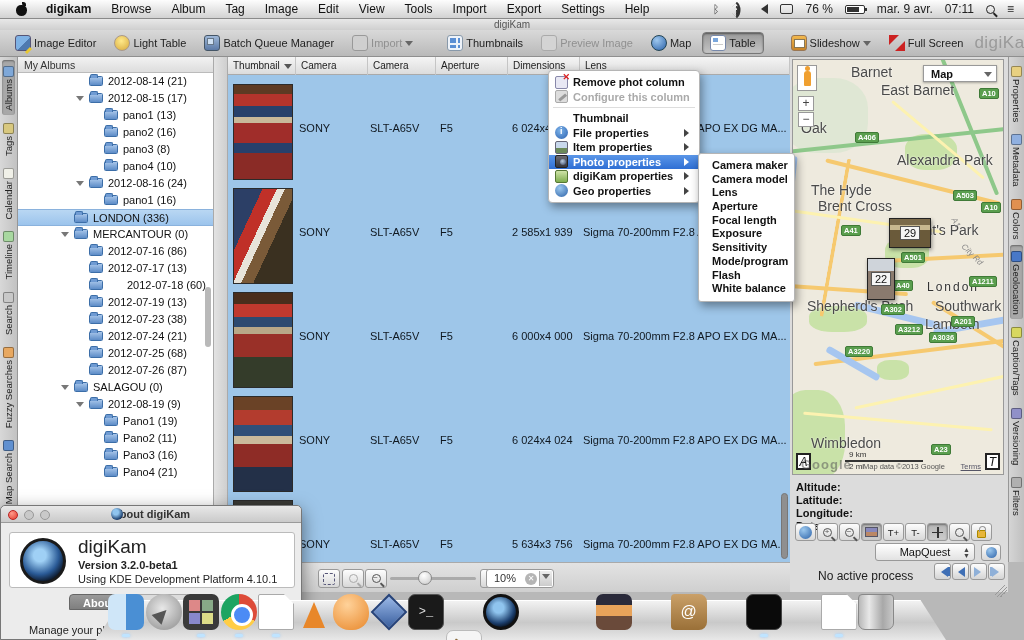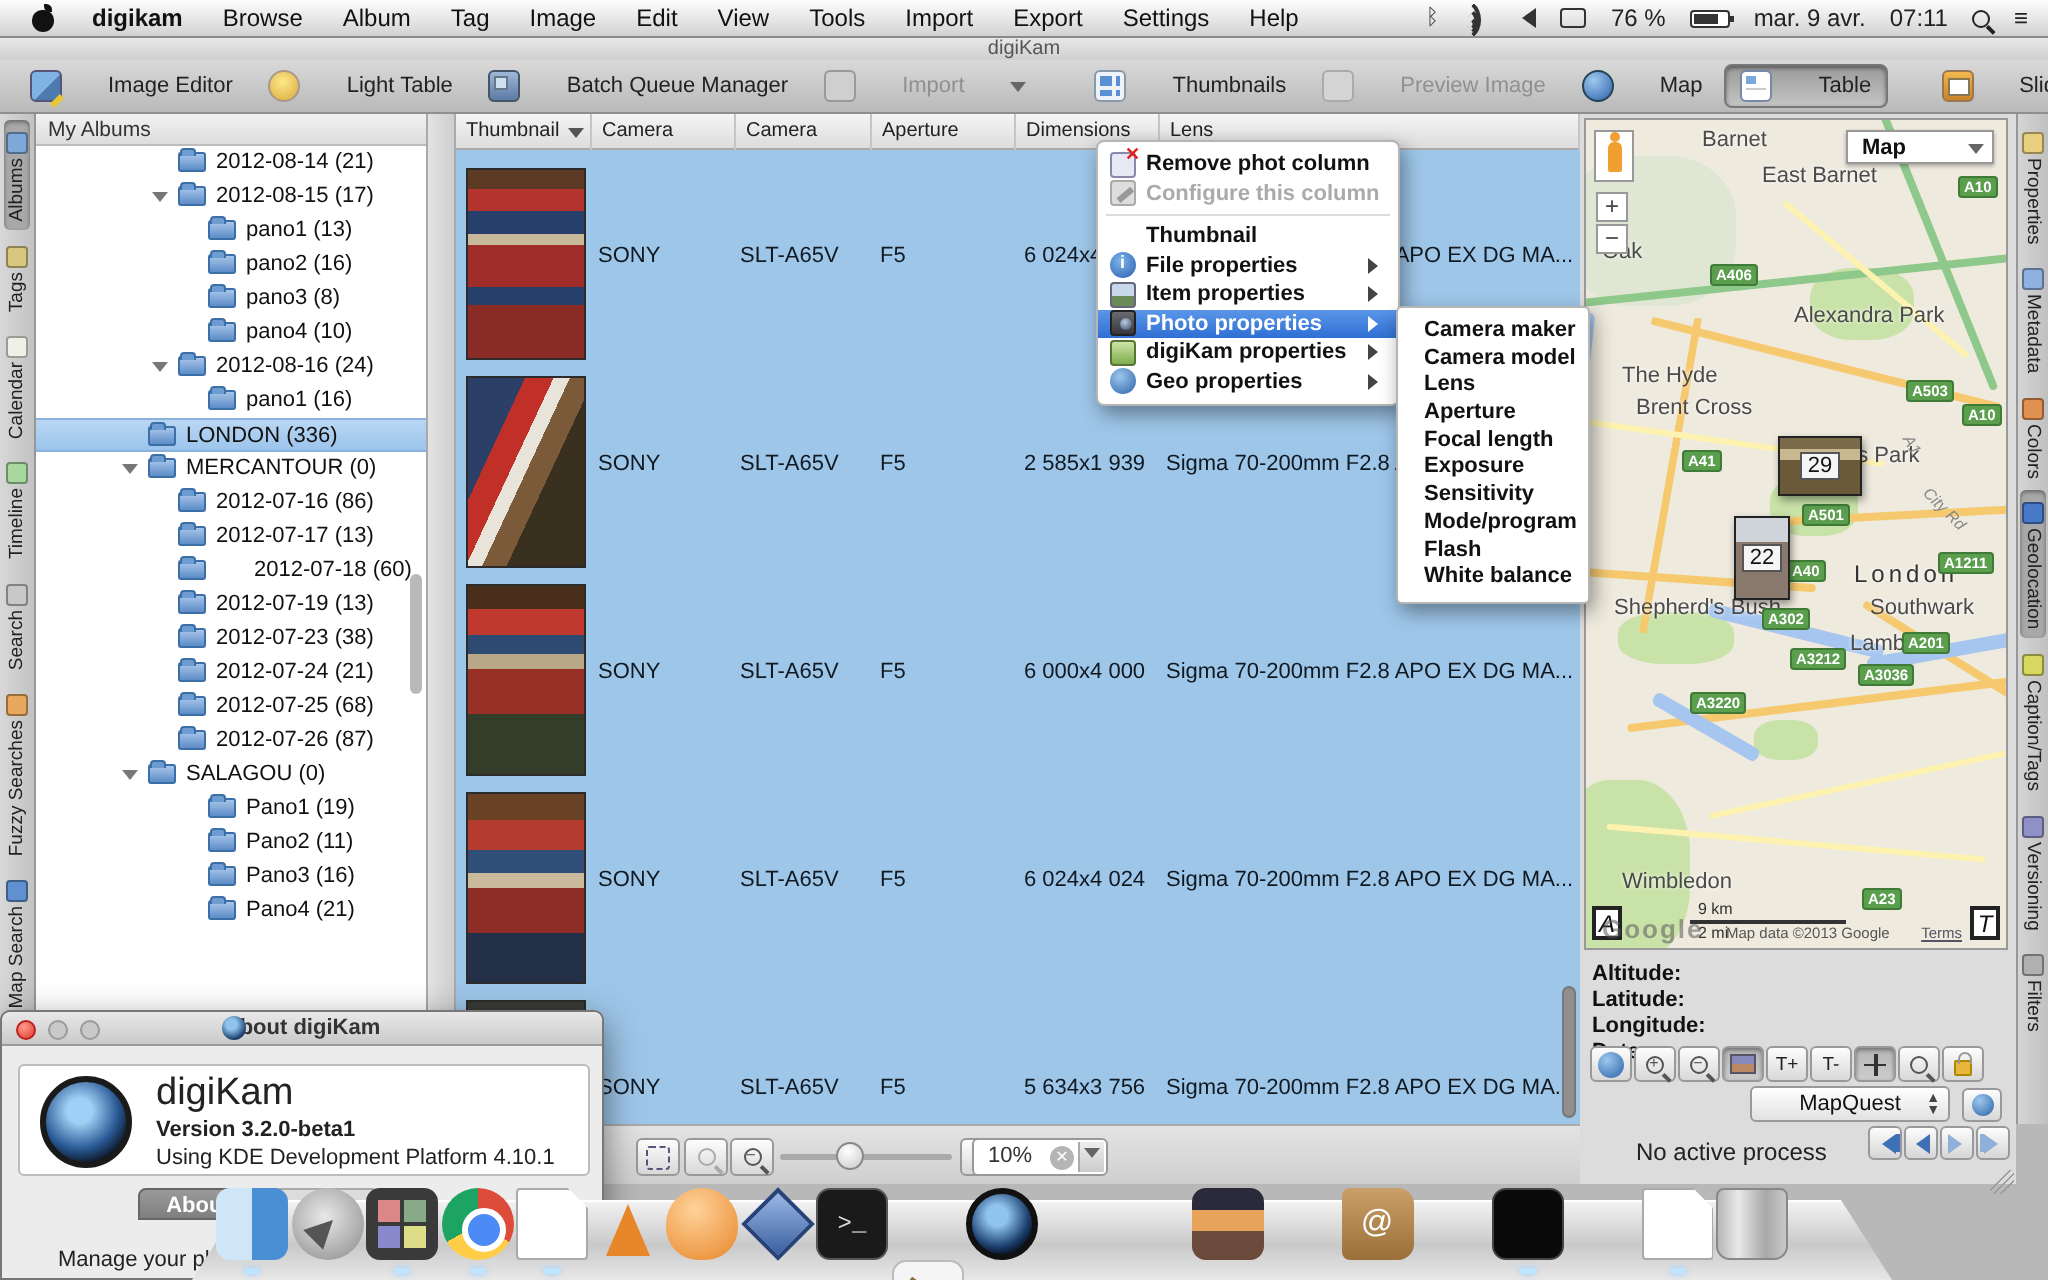--- a/index.html
+++ b/index.html
@@ -22,21 +22,21 @@
   .disp{width:13px;height:10px;border:1.5px solid #333;border-radius:2px}
   .batt{width:20px;height:9px;border:1px solid #333;border-radius:2px;position:relative;background:#fff}
   .batt:before{content:"";position:absolute;left:1px;top:1px;bottom:1px;width:70%;background:#333}
   .batt:after{content:"";position:absolute;right:-3px;top:2px;width:2px;height:3px;background:#333}
   .spot{width:9px;height:9px;border:1.5px solid #222;border-radius:50%;position:relative}
   .spot:after{content:"";position:absolute;width:5px;height:1.5px;background:#222;transform:rotate(45deg);left:6px;top:8px}
   .nlist{font-size:12px;font-weight:bold}
   
   #titlebar{position:absolute;left:0;top:19px;width:1024px;height:11px;background:linear-gradient(#e8e8e8,#cfcfcf);text-align:center;font-size:10px;color:#555;line-height:11px}
   #toolbar{position:absolute;left:0;top:30px;width:1024px;height:27px;background:linear-gradient(#d9d9d9,#b9b9b9);border-bottom:1px solid #8f8f8f;display:flex;align-items:center;padding:0 8px;gap:4px}
-  .tb-btn{display:flex;align-items:center;gap:23px;height:22px;padding:0 7px;border-radius:4px;font-size:11px;color:#222;white-space:nowrap}
+  .tb-btn{display:flex;align-items:center;gap:3px;height:22px;padding:0 7px;border-radius:4px;font-size:11px;color:#222;white-space:nowrap}
   .tb-btn.selected{background:linear-gradient(#9a9a9a,#c4c4c4);box-shadow:inset 0 1px 2px rgba(0,0,0,.45);border:1px solid #777}
   .tb-btn.disabled{color:#909090}
   .tb-sep{width:1px;height:20px;background:#999;margin:0 6px}
   .tb-ic{width:16px;height:16px;border-radius:3px;position:relative;flex:none}
   .ic-imged{background:linear-gradient(135deg,#7fb2e5 55%,#4e7ab0 55%);border:1px solid #557}
   .ic-imged:after{content:"";position:absolute;right:-2px;bottom:-2px;width:7px;height:3px;background:#e8c832;transform:rotate(-45deg)}
   .ic-bulb{background:radial-gradient(circle at 45% 35%,#ffe98a,#d7a93c);border-radius:50%;border:1px solid #a98}
   .ic-bqm{background:linear-gradient(#9fb8d8,#5c7aa6);border:1px solid #456}
   .ic-bqm:after{content:"";position:absolute;left:2px;top:2px;right:5px;bottom:5px;background:#cfe0f2;border:1px solid #678}
   .ic-import{background:#cfcfcf;border:1px solid #999}
@@ -117,21 +117,21 @@
   
   #rightpanel{position:absolute;left:790px;top:57px;width:218px;height:535px;background:#dcdcdc;z-index:4}
   #map{position:absolute;left:2px;top:2px;width:212px;height:416px;background:#eeeade;overflow:hidden;border:1px solid #999}
   .park{position:absolute;background:#c9e2a8;border-radius:40%}
   .park.pale{background:#dfe7d4}
   .road{position:absolute;border-radius:2px}
   .road.o{background:#f6c96f;height:4px}
   .road.y{background:#fdf2b0;height:3px}
   .road.g{background:#8ec88a;height:4px}
   .river{position:absolute;background:#a6c6f0;border-radius:3px}
-  .mlabel{position:absolute;font-size:11px;color:#4a4a4a;white-space:nowrap;text-shadow:0 0 2px #fff}
+  .mlabel{position:absolute;font-size:14px;color:#4a4a4a;white-space:nowrap;text-shadow:0 0 2px #fff}
   .mlabel.big{font-size:12px;color:#333;letter-spacing:2px}
   .badge{position:absolute;background:#5a9e4e;color:#fff;font-size:7.5px;font-weight:bold;padding:0 2px;border-radius:2px;border:1px solid #3f7a37;line-height:9px}
   .roadname{position:absolute;font-size:8px;color:#888;font-style:italic;white-space:nowrap}
   .marker{position:absolute;border:1px solid #222;box-shadow:1px 2px 4px rgba(0,0,0,.4);display:flex;align-items:center;justify-content:center}
   .m29{background:linear-gradient(#7a6a4a 20%,#c8b890 20% 40%,#6a5a3a 40%)}
   .m22{background:linear-gradient(#cfd4da 30%,#8a7a6e 30%)}
   .mcount{background:#f5f5f5;border:1px solid #555;font-size:11px;padding:0 3px;color:#111}
   #map-sel{position:absolute;right:6px;top:5px;width:74px;height:17px;background:#fff;border:1px solid #999;box-shadow:0 1px 2px rgba(0,0,0,.3);font-size:11px;font-weight:bold;line-height:16px;padding-left:7px}
   #map-sel .dd{position:absolute;right:4px;top:2px}
   #pegman{position:absolute;left:4px;top:5px;width:20px;height:26px;background:#fff;border:1px solid #999;display:flex;align-items:center;justify-content:center}
@@ -428,20 +428,25 @@
         <span class="tree-label" style="left: 90px;">2012-07-25 (68)</span>
       </div>
       <div class="trow-tree">
         <span class="folder" style="left: 71px;"></span>
         <span class="tree-label" style="left: 90px;">2012-07-26 (87)</span>
       </div>
       <div class="trow-tree">
         <span class="tree-arrow" style="left: 43px;"></span>
         <span class="folder" style="left: 56px;"></span>
         <span class="tree-label" style="left: 75px;">SALAGOU (0)</span>
+      </div>
+      <div class="trow-tree">
+        <span class="tree-arrow" style="left: 58px;"></span>
+        <span class="folder" style="left: 71px;"></span>
+        <span class="tree-label" style="left: 90px;">2012-08-19 (9)</span>
       </div>
       <div class="trow-tree">
         <span class="folder" style="left: 86px;"></span>
         <span class="tree-label" style="left: 105px;">Pano1 (19)</span>
       </div>
       <div class="trow-tree">
         <span class="folder" style="left: 86px;"></span>
         <span class="tree-label" style="left: 105px;">Pano2 (11)</span>
       </div>
       <div class="trow-tree">

